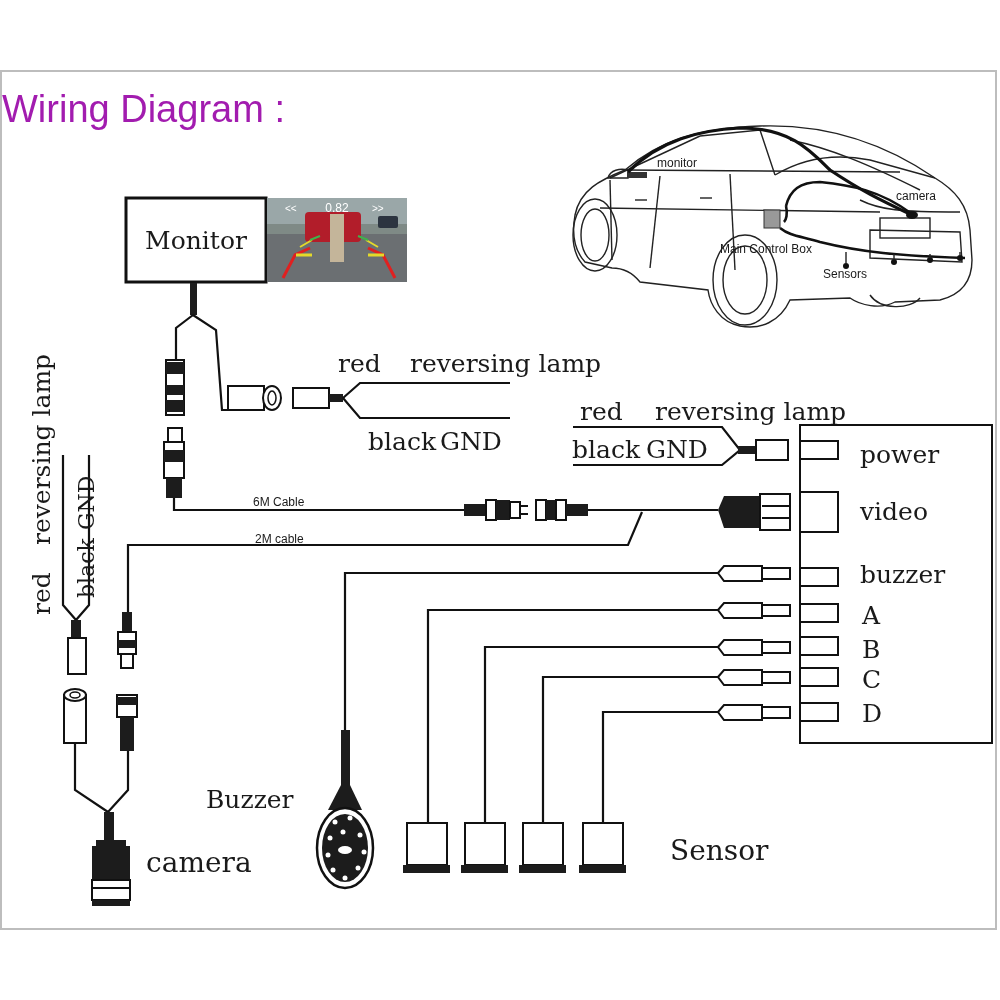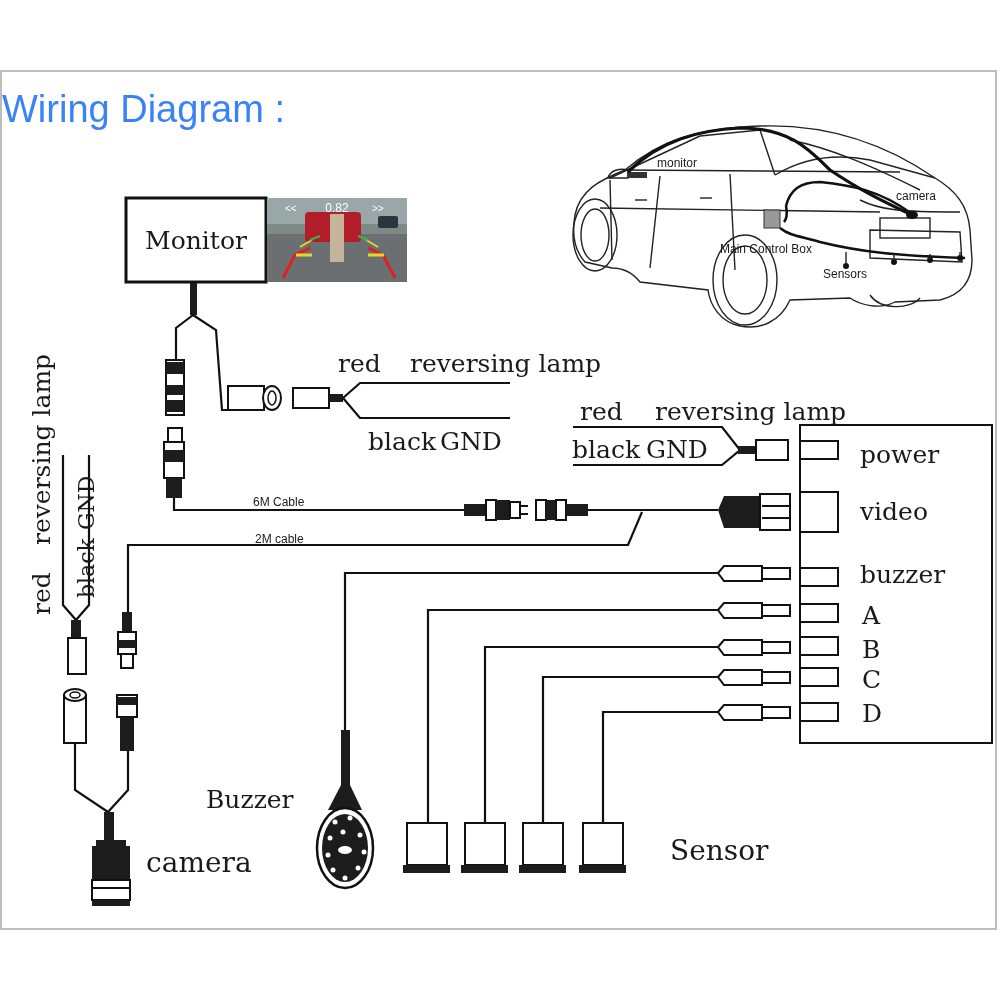--- a/index.html
+++ b/index.html
@@ -3,21 +3,21 @@
 <meta charset="utf-8">
 <style>
   html, body { margin: 0; padding: 0; background: #ffffff; }
   body { width: 1000px; height: 1000px; position: relative; overflow: hidden; }
   .frame {
     position: absolute; left: 0; top: 70px; width: 997px; height: 860px;
     border: 2px solid #bdbdbd; box-sizing: border-box; background: #fff;
   }
   .title {
     position: absolute; left: 2px; top: 88px;
-    font-family: "Liberation Sans", sans-serif; font-size: 38px; color: #3b82f6;
+    font-family: "Liberation Sans", sans-serif; font-size: 38px; color: #a21caf;
     white-space: nowrap;
   }
   svg.diagram { position: absolute; left: 0; top: 0; }
   .serif { font-family: "DejaVu Serif", "Liberation Serif", serif; fill: #1a1a1a; }
   .sans { font-family: "Liberation Sans", sans-serif; fill: #1a1a1a; }
   .wire { stroke: #111; stroke-width: 2.2; fill: none; }
   .thin { stroke: #222; stroke-width: 1.4; fill: none; }
   .boxline { stroke: #111; stroke-width: 2; fill: #fff; }
   .dark { fill: #1c1c1c; }
 </style>

